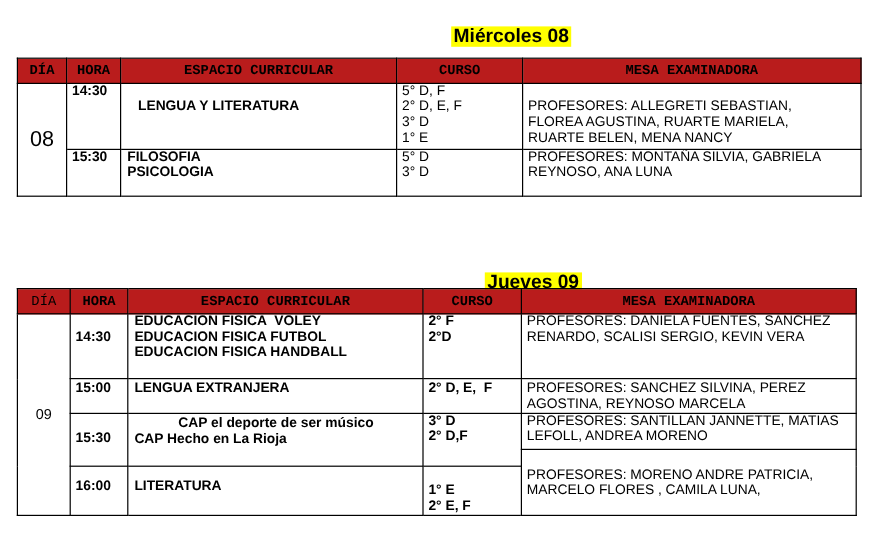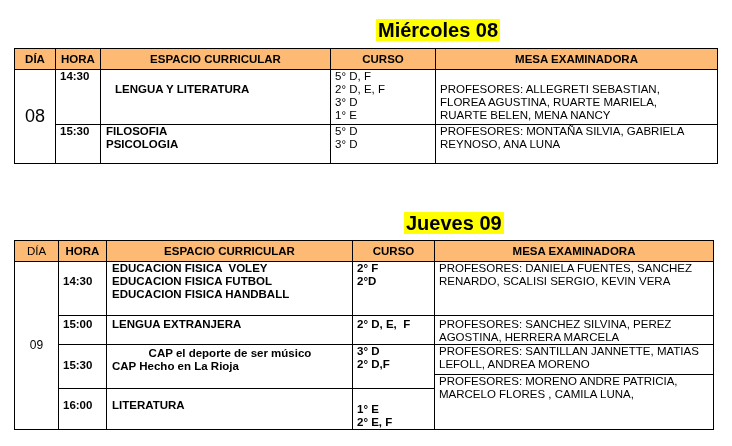--- a/index.html
+++ b/index.html
@@ -1,22 +1,22 @@
 <!DOCTYPE html>
 <html><head>
 <meta charset="utf-8">
 <style>
   html, body { margin: 0; padding: 0; background: #ffffff; }
   body { width: 732px; height: 446px; position: relative; overflow: hidden;
          font-family: "Liberation Sans", sans-serif; color: #000; }
-  .day-title { position: absolute; font-weight: bold; font-size: 20px; line-height: 17px; }
+  .day-title { position: absolute; font-weight: bold; font-size: 16px; line-height: 17px; }
   .day-title span { background: #ffff00; padding: 0 2px; }
   table { position: absolute; border-collapse: collapse; table-layout: fixed; font-size: 11.5px; }
   td, th { border: 1px solid #000; padding: 0 4px; vertical-align: top; line-height: 13px; }
-  th { background: #fdba74; font-weight: bold; text-align: center; vertical-align: middle; height: 20px; }
+  th { background: #b91c1c; font-weight: bold; text-align: center; vertical-align: middle; height: 20px; font-family: Liberation Mono, monospace; }
   .dia { text-align: center; vertical-align: middle; font-weight: normal; font-size: 18px; }
   .hora { font-weight: bold; }
   .mesa { font-weight: normal; }
   .bold { font-weight: bold; }
   .line { display: block; white-space: pre; }
   #t1 { left: 14px; top: 48px; width: 703px; }
   #t2 { left: 14px; top: 240px; width: 699px; }
   #t2 .dia { font-weight: normal; font-size: 12px; }
 </style>
 </head>
@@ -71,21 +71,21 @@
       <span class="line">3° D</span>
     </td>
     <td class="mesa">
       <span class="line">PROFESORES: MONTAÑA SILVIA, GABRIELA</span>
       <span class="line">REYNOSO, ANA LUNA</span>
     </td>
   </tr>
 </tbody>
   </table>
 
-<div class="day-title" style="left:404px; top:215px;">
+<div class="day-title" style="left:404px; top:227px;">
   <span>Jueves 09</span>
 </div>
 
 <table id="t2">
   <colgroup>
     <col style="width:44px">
       <col style="width:48px">
       <col style="width:246px">
       <col style="width:82px">
       <col style="width:279px">
@@ -122,21 +122,21 @@
   <tr style="height:28px;">
     <td class="hora" style="padding-top:2px;">15:00</td>
     <td class="bold" style="padding-left:5px;padding-top:2px;">
       <span class="line">LENGUA EXTRANJERA</span>
     </td>
     <td class="bold" style="padding-top:2px;">
       <span class="line">2° D, E,  F</span>
     </td>
     <td class="mesa" style="padding-top:2px;">
       <span class="line">PROFESORES: SANCHEZ SILVINA, PEREZ</span>
-      <span class="line">AGOSTINA, HERRERA MARCELA</span>
+      <span class="line">AGOSTINA, REYNOSO MARCELA</span>
     </td>
   </tr>
 
   <tr style="height:30px;">
     <td class="hora" rowspan="2">
       <span class="line" style="margin-top:14px;">15:30</span>
     </td>
     <td class="bold" rowspan="2" style="padding-left:5px;">
       <span class="line" style="margin-top:2px;text-align:center;">CAP el deporte de ser músico</span>
       <span class="line" style="">CAP Hecho en La Rioja</span>
@@ -145,21 +145,21 @@
       <span class="line">3° D</span>
       <span class="line">2° D,F</span>
     </td>
     <td class="mesa">
       <span class="line">PROFESORES: SANTILLAN JANNETTE, MATIAS</span>
       <span class="line">LEFOLL, ANDREA MORENO</span>
     </td>
   </tr>
   <tr style="height:14px;">
     <td class="mesa" rowspan="2">
-      <span class="line" style="">PROFESORES: MORENO ANDRE PATRICIA,</span>
+      <span class="line" style="margin-top:15px;">PROFESORES: MORENO ANDRE PATRICIA,</span>
       <span class="line">MARCELO FLORES , CAMILA LUNA,</span>
     </td>
   </tr>
 
   <tr style="height:41px;">
     <td class="hora">
       <span class="line" style="margin-top:10px;">16:00</span>
     </td>
     <td class="bold" style="padding-left:5px;">
       <span class="line" style="margin-top:10px;">LITERATURA</span>

